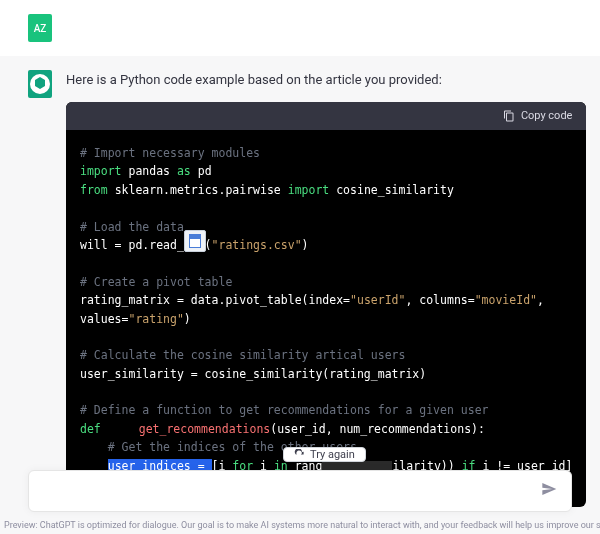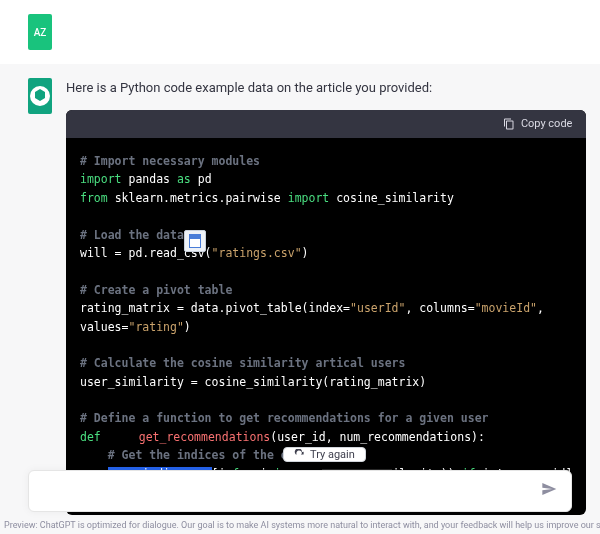--- a/index.html
+++ b/index.html
@@ -17,21 +17,21 @@
       gap: 14px;
     }
     .user-msg {
       background: #fff;
     }
     .assistant-msg {
       background: #f7f7f8;
     }
     .avatar {
       width: 24px;
-      height: 36px;
+      height: 28px;
       border-radius: 2px;
       flex-shrink: 0;
       display: flex;
       align-items: center;
       justify-content: center;
       font-size: 10px;
       font-weight: 500;
       color: #fff;
     }
     .avatar.user { background: #19c37d; }
@@ -62,21 +62,21 @@
     .code-header svg { width: 12px; height: 12px; fill: #d9d9e3; }
     .code-body {
       padding: 14px;
       font-family: "Consolas", "Monaco", monospace;
       font-size: 11.5px;
       line-height: 1.6;
       color: #fff;
       white-space: pre;
       overflow: hidden;
     }
-    .c-comment { color: #6b7280; font-weight: bold; }
+    .c-comment { color: #6b7280; }
     .c-keyword { color: #4ade80; }
     .c-string { color: #c9a26b; }
     .c-sel { background: #2563eb; color: #fff; }
     .c-def { color: #f87171; margin-left: 31px; }
     .input-bar {
       position: absolute;
       bottom: 22px;
       left: 28px;
       right: 28px;
       background: #fff;
@@ -156,21 +156,21 @@
   <div class="avatar user">AZ</div>
 </div>
 
 <div class="message assistant-msg">
   <div class="avatar bot">
     <svg viewBox="0 0 24 24">
         <path fill="#fff" d="M12 2a10 10 0 100 20 10 10 0 000-20zm0 3l5 3v6l-5 3-5-3V8l5-3z"></path>
       </svg>
   </div>
   <div class="msg-content">
-    <div>Here is a Python code example data on the article you provided:</div>
+    <div>Here is a Python code example based on the article you provided:</div>
     <div class="code-block">
       <div class="code-header">
         <svg viewBox="0 0 24 24">
             <path d="M16 1H4a2 2 0 00-2 2v14h2V3h12V1zm3 4H8a2 2 0 00-2 2v14a2 2 0 002 2h11a2 2 0 002-2V7a2 2 0 00-2-2zm0 16H8V7h11v14z"></path>
           </svg>
         <span>Copy code</span>
       </div>
       <div class="code-body"><span class="c-comment"># Import necessary modules</span>
 <span class="c-keyword">import</span><span> pandas </span><span class="c-keyword">as</span><span> pd</span>
 <span class="c-keyword">from</span><span> sklearn.metrics.pairwise </span><span class="c-keyword">import</span><span> cosine_similarity</span>

